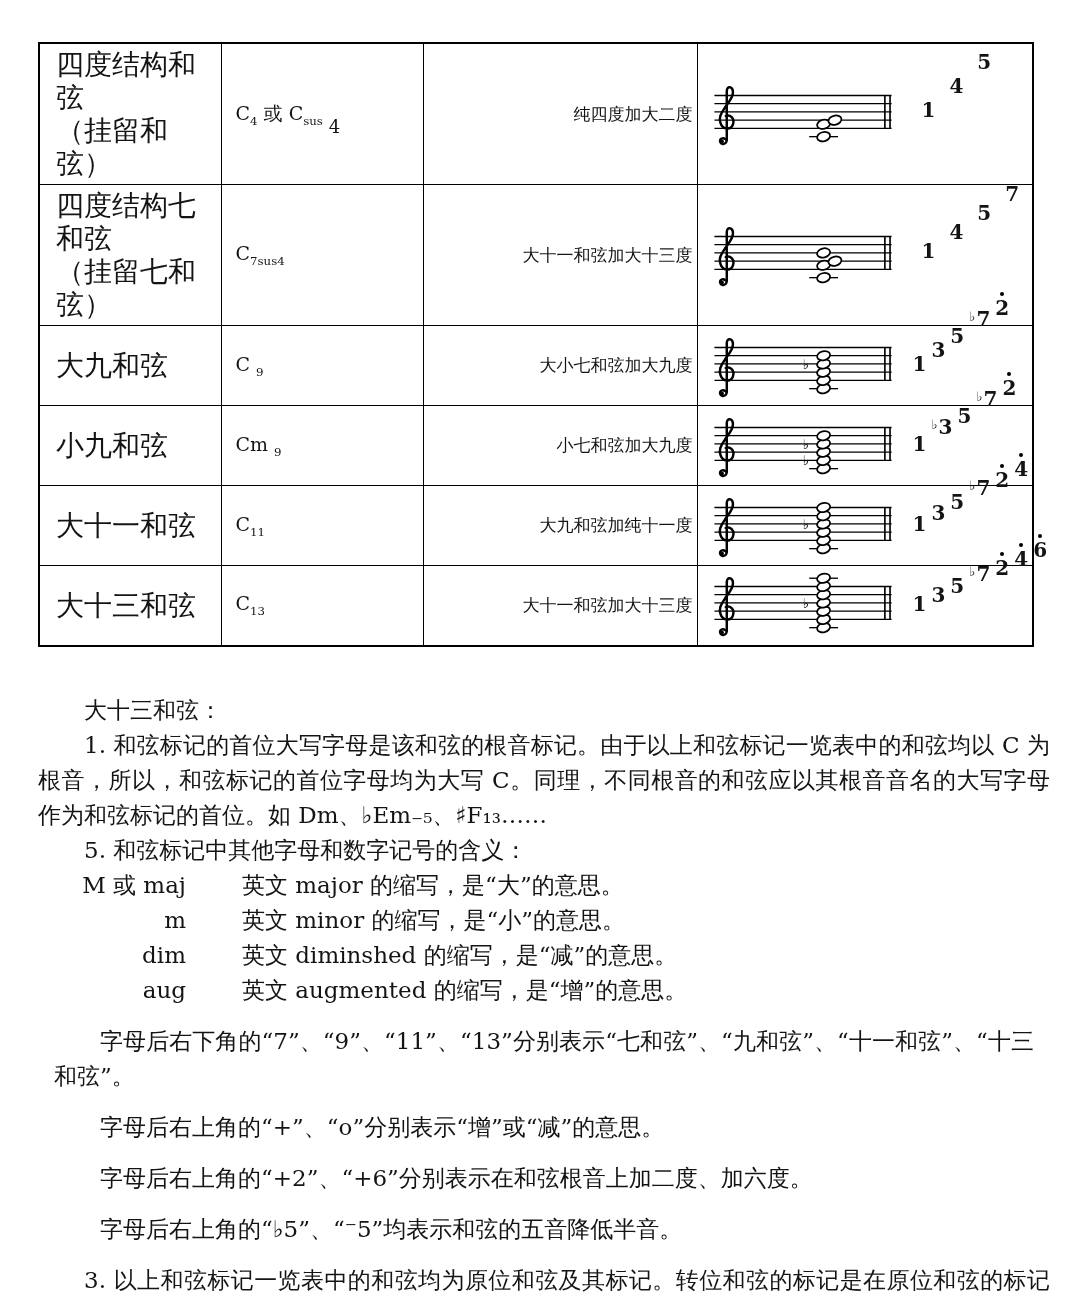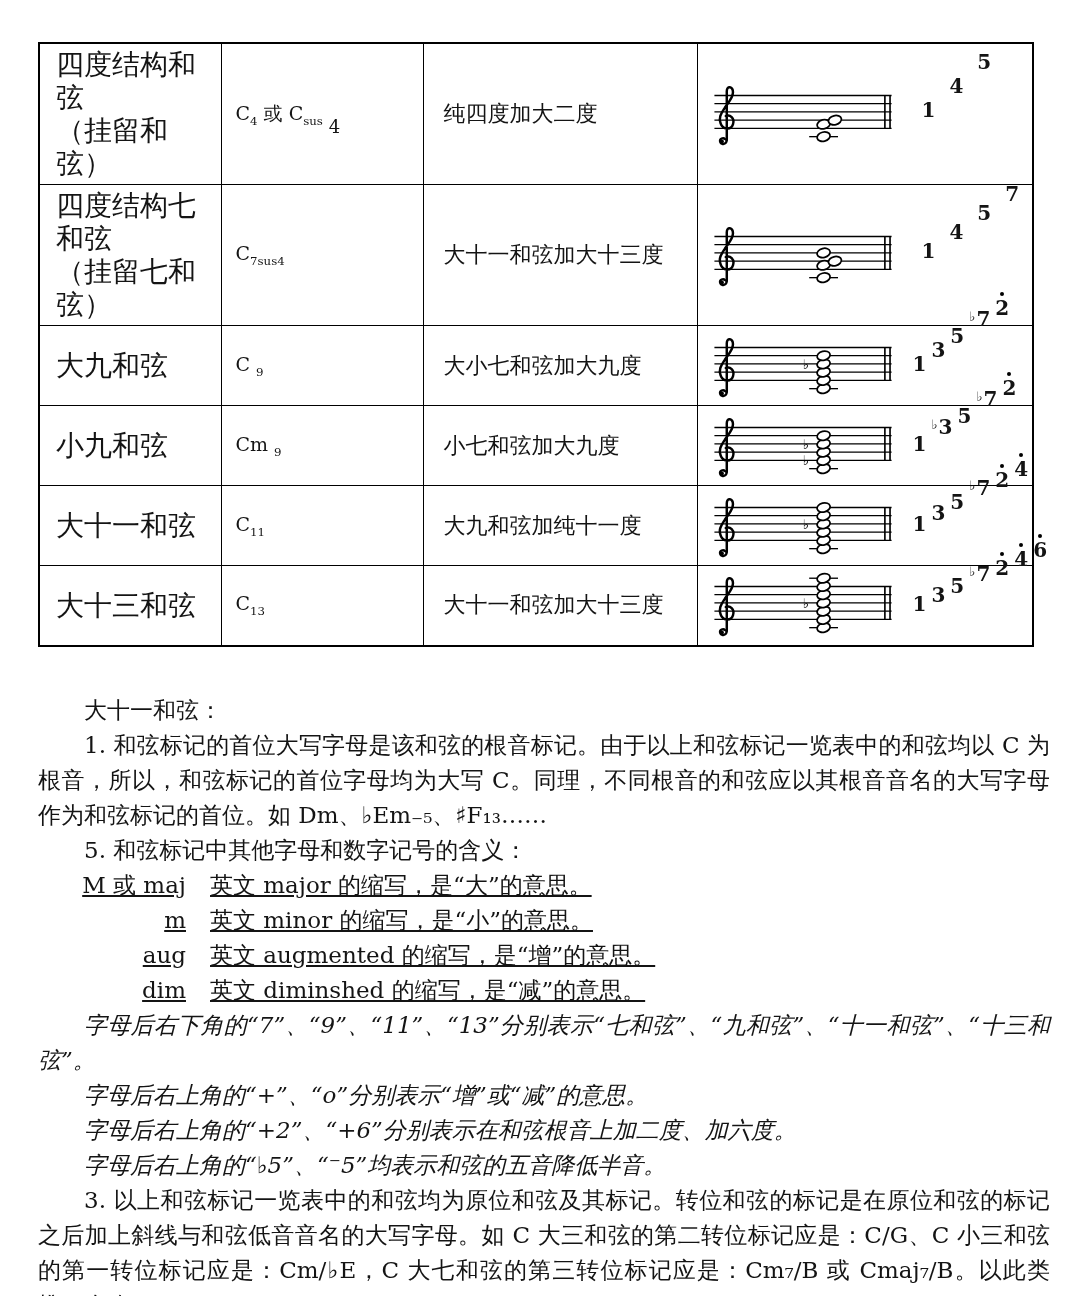--- a/index.html
+++ b/index.html
@@ -12,38 +12,38 @@
   }
   
   table.chord-table{border-collapse:collapse;width:996px;table-layout:fixed;}
   table.chord-table td{border:1.6px solid #000;vertical-align:middle;box-sizing:border-box;}
   table.chord-table{border:2.2px solid #000;}
   tr.chord-row{height:80px;}
   td.name-cell{width:182px;padding:4px 4px 4px 16px;font-size:28px;line-height:33px;}
   td.sym-cell{width:202px;padding:4px 4px 4px 14px;font-size:19px;}
   td.sym-cell sub{font-size:0.62em;}
   td.sym-cell .sub2{font-size:0.95em;position:relative;top:13px;left:6px;}
-  td.desc-cell{width:274px;padding:4px 4px 4px 20px;font-size:22px;}
+  td.desc-cell{width:274px;padding:4px 4px 4px 20px;font-size:17px;text-align:right;}
   td.staff-cell{width:336px;padding:0 2px;}
   .notation-wrap{display:flex;align-items:center;height:78px;}
   svg.staff{flex:0 0 auto;}
   .nums{display:flex;align-items:flex-end;padding-bottom:9px;margin-left:2px;}
   .num{display:flex;flex-direction:column;align-items:center;margin-left:5px;
        font-family:"DejaVu Serif",serif;font-weight:bold;font-size:20px;line-height:20px;}
   .ndot{width:4px;height:4px;background:#000;border-radius:50%;margin:0 auto 2px auto;}
   .nlabel{white-space:nowrap;}
   .nflat{font-style:normal;font-size:13px;position:relative;top:-5px;margin-right:1px;}
   
   .notes{margin-top:46px;font-size:23px;line-height:35px;}
   .para{margin:0;text-indent:46px;text-align:justify;}
   .heading{margin:0;text-indent:46px;}
-  .abbrev-row{display:flex;text-decoration:underline;}
+  .abbrev-row{display:flex;}
   .abbrev-term{flex:0 0 148px;text-align:right;white-space:nowrap;}
-  .abbrev-def{margin-left:24px;white-space:nowrap;}
-  .ss-line{margin:0;text-indent:46px;text-align:justify;font-style:italic;}
+  .abbrev-def{margin-left:56px;white-space:nowrap;}
+  .ss-line{margin:16px;text-indent:46px;text-align:justify;}
 </style>
 </head>
 <body>
 
 <div class="page">
 
   <table class="chord-table">
     <tbody id="chord-rows">
         <tr class="chord-row">
           <td class="name-cell">
@@ -333,39 +333,39 @@
                   <span class="nlabel">6</span>
                 </span>
               </div>
             </div>
           </td>
         </tr>
       </tbody>
   </table>
 
   <div class="notes">
-    <p class="heading">大十一和弦：</p>
+    <p class="heading">大十三和弦：</p>
     <p class="para">1. 和弦标记的首位大写字母是该和弦的根音标记。由于以上和弦标记一览表中的和弦均以 C 为根音，所以，和弦标记的首位字母均为大写 C。同理，不同根音的和弦应以其根音音名的大写字母作为和弦标记的首位。如 Dm、♭Em₋₅、♯F₁₃……</p>
     <p class="para">5. 和弦标记中其他字母和数字记号的含义：</p>
     <div id="abbrev-list">
         <div class="abbrev-row">
           <span class="abbrev-term">M 或 maj</span>
           <span class="abbrev-def">英文 major 的缩写，是“大”的意思。</span>
         </div>
         <div class="abbrev-row">
           <span class="abbrev-term">m</span>
           <span class="abbrev-def">英文 minor 的缩写，是“小”的意思。</span>
         </div>
         <div class="abbrev-row">
+          <span class="abbrev-term">dim</span>
+          <span class="abbrev-def">英文 diminshed 的缩写，是“减”的意思。</span>
+        </div>
+        <div class="abbrev-row">
           <span class="abbrev-term">aug</span>
           <span class="abbrev-def">英文 augmented 的缩写，是“增”的意思。</span>
-        </div>
-        <div class="abbrev-row">
-          <span class="abbrev-term">dim</span>
-          <span class="abbrev-def">英文 diminshed 的缩写，是“减”的意思。</span>
         </div>
       </div>
     <div id="ss-lines">
         <p class="ss-line">字母后右下角的“7”、“9”、“11”、“13”分别表示“七和弦”、“九和弦”、“十一和弦”、“十三和弦”。</p>
         <p class="ss-line">字母后右上角的“+”、“o”分别表示“增”或“减”的意思。</p>
         <p class="ss-line">字母后右上角的“+2”、“+6”分别表示在和弦根音上加二度、加六度。</p>
         <p class="ss-line">字母后右上角的“♭5”、“⁻5”均表示和弦的五音降低半音。</p>
       </div>
     <p class="para">3. 以上和弦标记一览表中的和弦均为原位和弦及其标记。转位和弦的标记是在原位和弦的标记之后加上斜线与和弦低音音名的大写字母。如 C 大三和弦的第二转位标记应是：C/G、C 小三和弦的第一转位标记应是：Cm/♭E，C 大七和弦的第三转位标记应是：Cm₇/B 或 Cmaj₇/B。以此类推，余略。</p>
 

